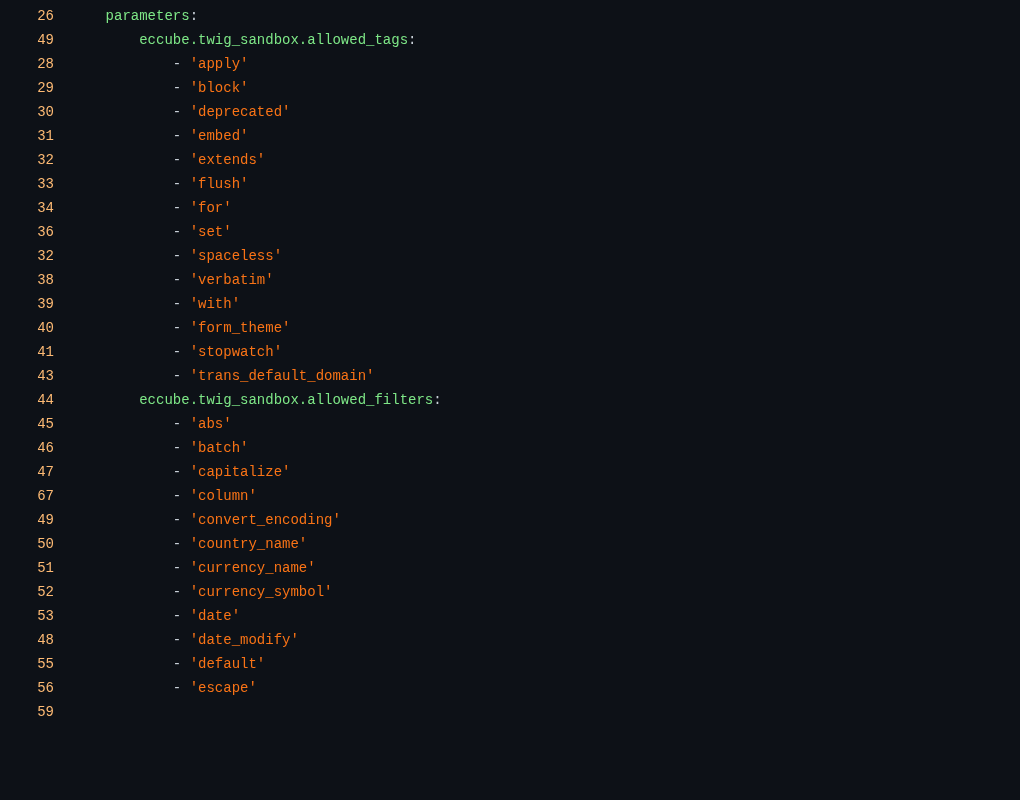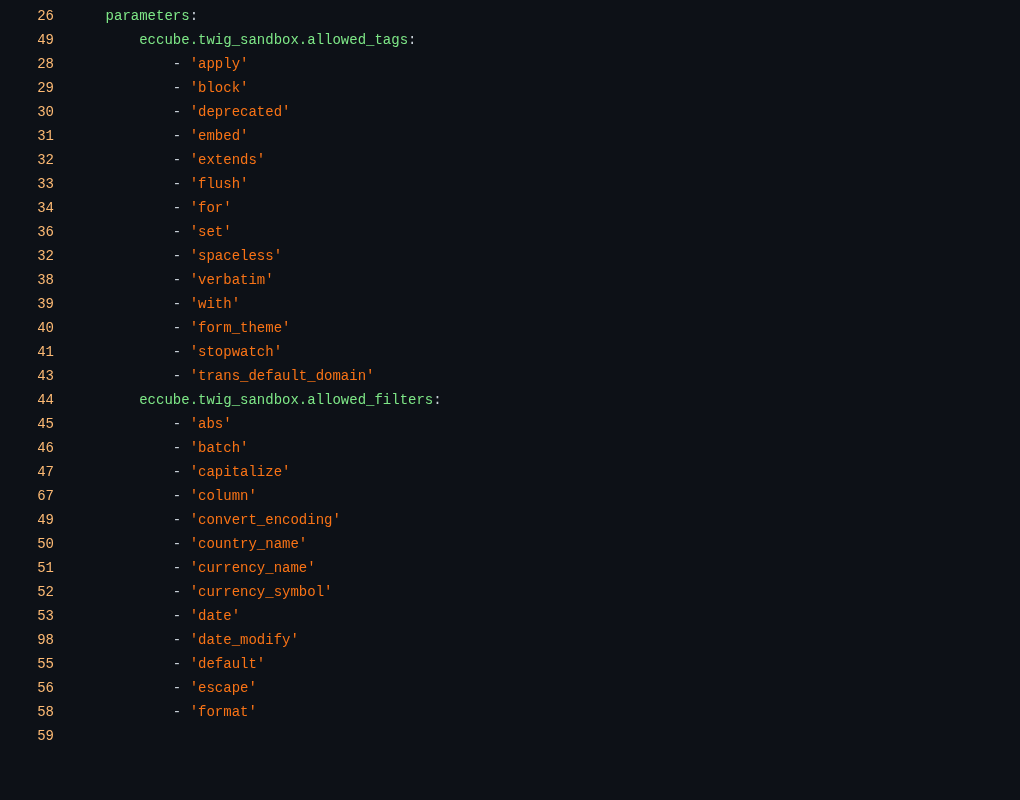--- a/index.html
+++ b/index.html
@@ -61,18 +61,17 @@
     <div class="code-line"><span class="gutter">44</span><span class="content">        <span class="key">eccube.twig_sandbox.allowed_filters</span><span class="punct">:</span></span></div>
     <div class="code-line"><span class="gutter">45</span><span class="content">            <span class="dash">- </span><span class="string">'abs'</span></span></div>
     <div class="code-line"><span class="gutter">46</span><span class="content">            <span class="dash">- </span><span class="string">'batch'</span></span></div>
     <div class="code-line"><span class="gutter">47</span><span class="content">            <span class="dash">- </span><span class="string">'capitalize'</span></span></div>
     <div class="code-line"><span class="gutter">67</span><span class="content">            <span class="dash">- </span><span class="string">'column'</span></span></div>
     <div class="code-line"><span class="gutter">49</span><span class="content">            <span class="dash">- </span><span class="string">'convert_encoding'</span></span></div>
     <div class="code-line"><span class="gutter">50</span><span class="content">            <span class="dash">- </span><span class="string">'country_name'</span></span></div>
     <div class="code-line"><span class="gutter">51</span><span class="content">            <span class="dash">- </span><span class="string">'currency_name'</span></span></div>
     <div class="code-line"><span class="gutter">52</span><span class="content">            <span class="dash">- </span><span class="string">'currency_symbol'</span></span></div>
     <div class="code-line"><span class="gutter">53</span><span class="content">            <span class="dash">- </span><span class="string">'date'</span></span></div>
-    <div class="code-line"><span class="gutter">98</span><span class="content">            <span class="dash">- </span><span class="string">'date_modify'</span></span></div>
+    <div class="code-line"><span class="gutter">48</span><span class="content">            <span class="dash">- </span><span class="string">'date_modify'</span></span></div>
     <div class="code-line"><span class="gutter">55</span><span class="content">            <span class="dash">- </span><span class="string">'default'</span></span></div>
     <div class="code-line"><span class="gutter">56</span><span class="content">            <span class="dash">- </span><span class="string">'escape'</span></span></div>
-    <div class="code-line"><span class="gutter">58</span><span class="content">            <span class="dash">- </span><span class="string">'format'</span></span></div>
     <div class="code-line"><span class="gutter">59</span><span class="content">            </span></div>
   </div>
 
 </body></html>

